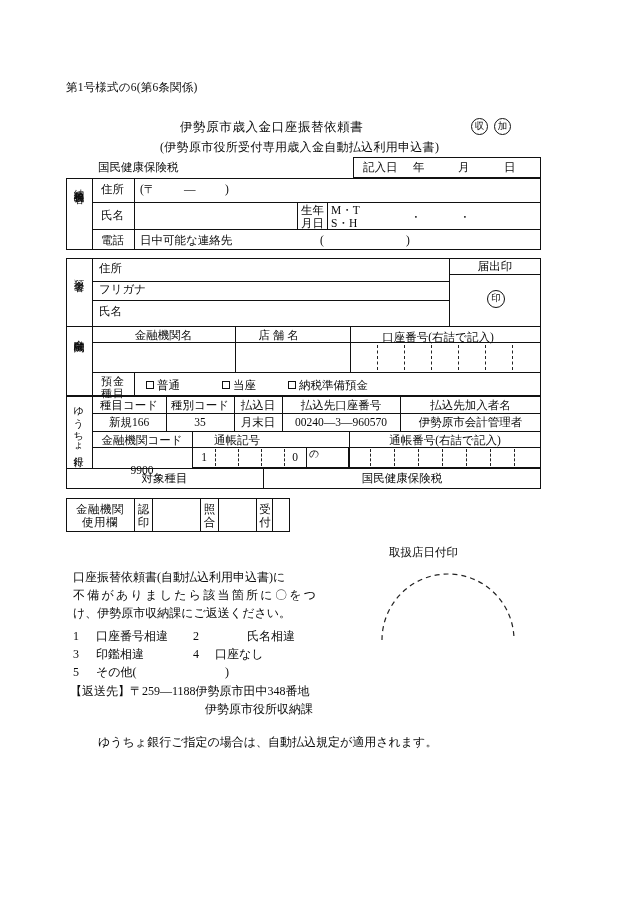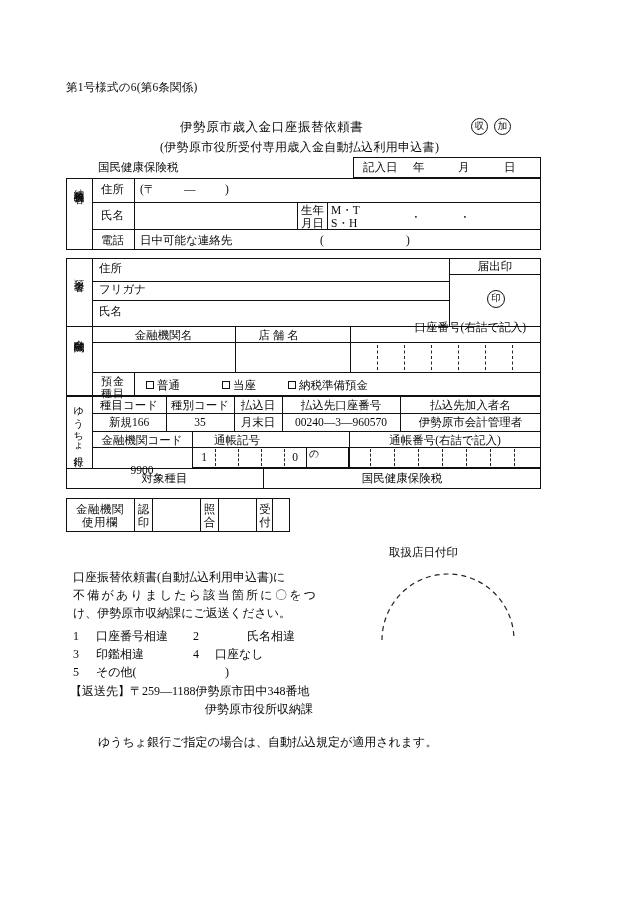--- a/index.html
+++ b/index.html
@@ -244,21 +244,21 @@
   <div class="ln ln-h" style="left:92px; top:342px; width:449px;"></div>
   <div class="ln ln-h" style="left:92px; top:372px; width:449px;"></div>
   <div class="ln ln-v" style="left:235px; top:326px; height:46px;"></div>
   <div class="ln ln-v" style="left:350px; top:326px; height:46px;"></div>
   <div class="ln ln-v" style="left:134px; top:372px; height:24px;"></div>
 
   <div class="vert" style="left:73px; top:331px; height:60px; font-size:10.5px;">金融機関</div>
 
   <div class="lbl c" style="left:92px; top:329px; width:143px;">金融機関名</div>
   <div class="lbl c" style="left:221px; top:329px; width:115px;">店 舗 名</div>
-  <div class="lbl c" style="left:350px; top:321px; width:176px;text-align:right;">口座番号(右詰で記入)</div>
+  <div class="lbl c" style="left:350px; top:331px; width:176px;">口座番号(右詰で記入)</div>
 
   <div style="position:absolute; left:94px; top:344px; width:140px; height:27px;"></div>
   <div style="position:absolute; left:237px; top:344px; width:112px; height:27px;"></div>
   <div style="position:absolute; left:352px; top:344px; width:188px; height:27px;"></div>
   <div class="dash-v" style="left:377px; top:345px; height:25px;"></div>
   <div class="dash-v" style="left:404px; top:345px; height:25px;"></div>
   <div class="dash-v" style="left:431px; top:345px; height:25px;"></div>
   <div class="dash-v" style="left:458px; top:345px; height:25px;"></div>
   <div class="dash-v" style="left:485px; top:345px; height:25px;"></div>
   <div class="dash-v" style="left:512px; top:345px; height:25px;"></div>

